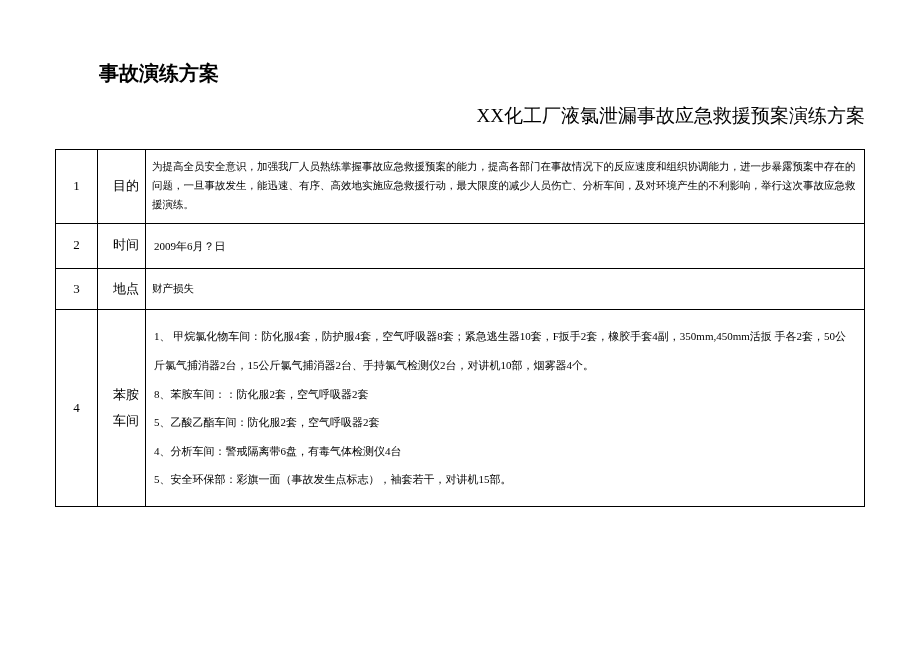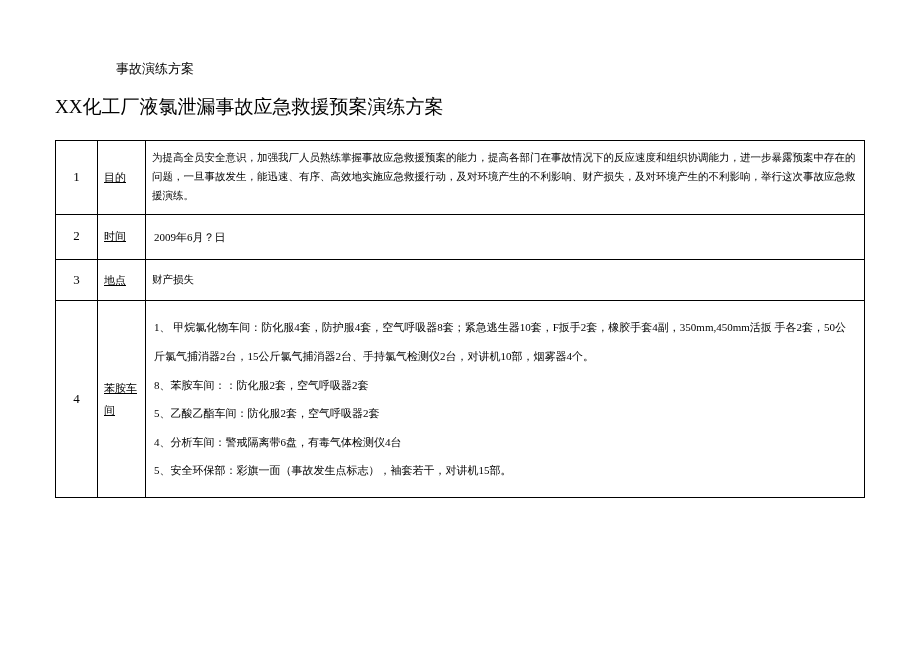--- a/index.html
+++ b/index.html
@@ -10,29 +10,29 @@
     body {
       background: #ffffff;
       font-family: "SimSun", "宋体", serif;
       width: 920px;
       height: 651px;
       padding: 60px 55px 30px 55px;
       font-size: 11px;
       color: #000;
     }
     .header-title {
-      font-size: 13px;
-      font-weight: normal;
-      margin-left: 61px;
+      font-size: 20px;
+      font-weight: bold;
+      margin-left: 44px;
       margin-bottom: 16px;
     }
     .main-title {
       font-size: 19px;
       font-weight: normal;
-      text-align: left;
+      text-align: right;
       margin-bottom: 20px;
       font-family: "SimSun", "宋体", serif;
     }
     table {
       width: 100%;
       border-collapse: collapse;
       border: 1px solid #000;
     }
     td {
       border: 1px solid #000;
@@ -46,23 +46,22 @@
       padding: 10px 0;
       letter-spacing: 1px;
     }
     .col-num {
       width: 42px;
       text-align: center;
       font-size: 13px;
     }
     .col-label {
       width: 48px;
-      text-align: left;
-      font-size: 11px;
-      text-decoration: underline;
+      text-align: right;
+      font-size: 13px;
     }
     .col-content {
       font-size: 11px;
       line-height: 2.0;
       padding: 11px 8px;
     }
     .col-content-small {
       font-size: 10.5px;
       line-height: 1.8;
       padding: 8px 6px;
@@ -80,21 +79,21 @@
 <body>
 
 <div class="header-title">事故演练方案</div>
 <div class="main-title">XX化工厂液氯泄漏事故应急救援预案演练方案</div>
 
 <table>
   <tbody>
   <tr>
     <td class="col-num">1</td>
     <td class="col-label">目的</td>
-    <td class="col-content-small">为提高全员安全意识，加强我厂人员熟练掌握事故应急救援预案的能力，提高各部门在事故情况下的反应速度和组织协调能力，进一步暴露预案中存在的问题，一旦事故发生，能迅速、有序、高效地实施应急救援行动，及对环境产生的不利影响、财产损失，及对环境产生的不利影响，举行这次事故应急救援演练。</td>
+    <td class="col-content-small">为提高全员安全意识，加强我厂人员熟练掌握事故应急救援预案的能力，提高各部门在事故情况下的反应速度和组织协调能力，进一步暴露预案中存在的问题，一旦事故发生，能迅速、有序、高效地实施应急救援行动，最大限度的减少人员伤亡、分析车间，及对环境产生的不利影响，举行这次事故应急救援演练。</td>
   </tr>
   <tr>
     <td class="col-num">2</td>
     <td class="col-label">时间</td>
     <td class="col-content">2009年6月？日</td>
   </tr>
   <tr>
     <td class="col-num">3</td>
     <td class="col-label">地点</td>
     <td class="col-content-small">财产损失</td>

